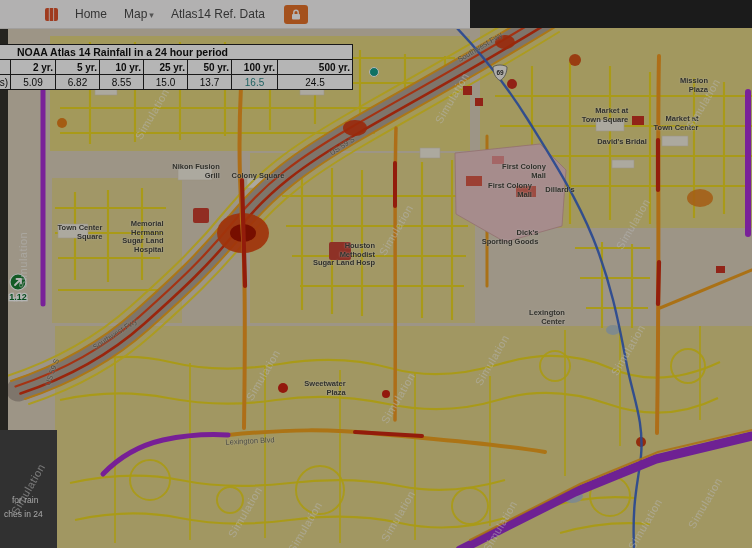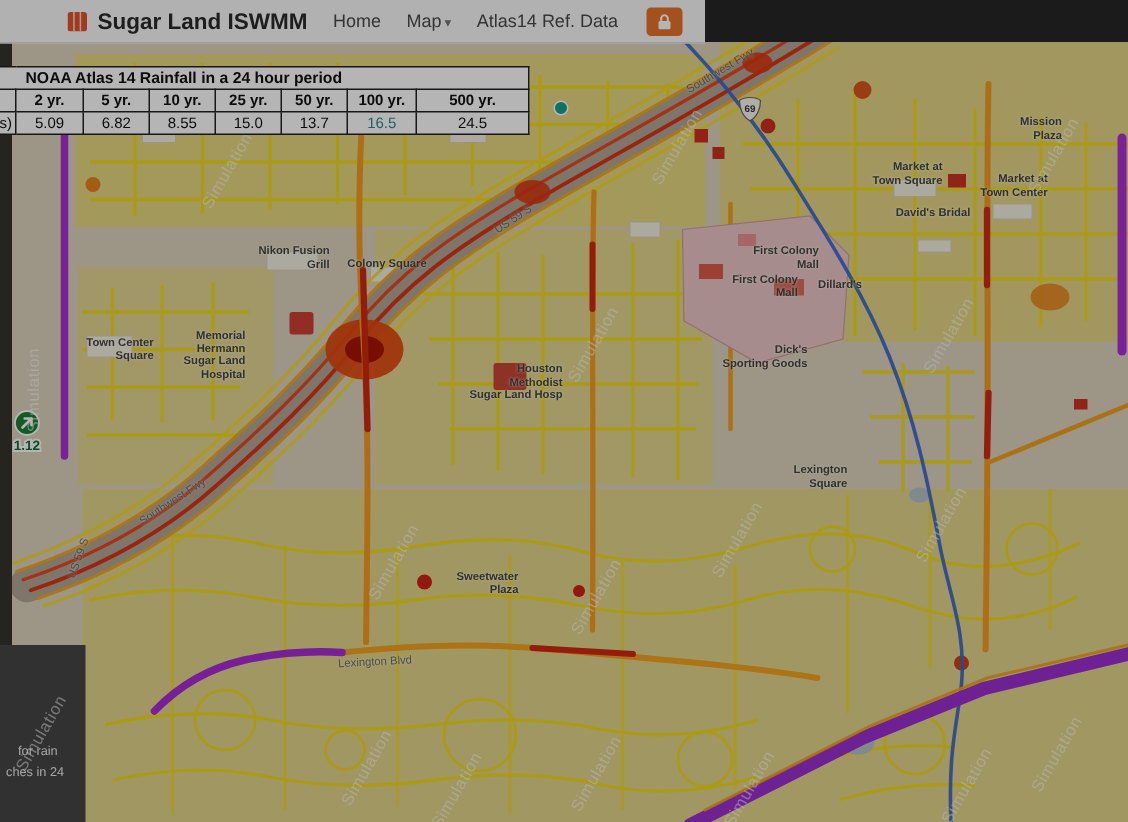--- a/index.html
+++ b/index.html
@@ -17,21 +17,21 @@
             display:flex;align-items:center;justify-content:center;cursor:pointer;}
   .header-dark{position:absolute;top:0;left:468px;width:284px;height:28px;background:#262626;z-index:29;}
 
   
   .rain-table{position:absolute;left:-62px;top:44px;border-collapse:collapse;background:#fff;
               font-size:10px;color:#111;z-index:20;table-layout:fixed;}
   .rain-table td,.rain-table th{border:1px solid #222;text-align:center;padding:1px 2px;height:12px;
               font-family:"Liberation Sans",sans-serif;}
   .rain-table .t-title td{text-align:left;padding-left:78px;font-weight:bold;font-size:10.5px;}
   .rain-table .lbl{text-align:right;padding-right:2px;}
-  .rain-table .t-head th{font-weight:bold;}
+  .rain-table .t-head th{font-weight:bold;text-align:right;}
   .rain-table .t-vals td:nth-child(7){color:#2e8b8b;}
 
   
   .map-area{position:absolute;top:28px;left:0;width:752px;height:520px;z-index:1;}
   .labels-layer{position:absolute;top:0;left:0;width:752px;height:548px;z-index:16;pointer-events:none;}
   .place-label{position:absolute;transform:translate(-50%,-50%);font-size:7.5px;line-height:1.15;
                color:#46453c;text-align:right;white-space:pre-line;text-shadow:0 0 2px rgba(255,255,255,.85);font-weight:bold;}
   .street-label{position:absolute;font-size:7.5px;color:#6e6c5e;white-space:nowrap;
                text-shadow:0 0 2px rgba(255,255,255,.7);}
   .watermark{position:absolute;font-size:11px;color:rgba(255,255,255,.55);letter-spacing:.5px;white-space:nowrap;}
@@ -193,21 +193,21 @@
       <div class="place-label" style="left: 605px; top: 116px; transform: translate(-50%, -50%);">Market at
 Town Square</div>
       <div class="place-label" style="left: 676px; top: 124px; transform: translate(-50%, -50%);">Market at
 Town Center</div>
       <div class="place-label" style="left: 622px; top: 142px; transform: translate(-50%, -50%);">David's Bridal</div>
       <div class="place-label" style="left: 694px; top: 86px; transform: translate(-50%, -50%);">Mission
 Plaza</div>
       <div class="place-label" style="left: 281px; top: 389px; transform: translate(-50%, -50%); margin-left: 44px;">Sweetwater
 Plaza</div>
       <div class="place-label" style="left: 547px; top: 318px; transform: translate(-50%, -50%);">Lexington
-Square</div>
+Center</div>
       <div class="street-label" style="left: 342px; top: 146px; transform: translate(-50%, -50%) rotate(-33deg);">US 59 S</div>
       <div class="street-label" style="left: 480px; top: 47px; transform: translate(-50%, -50%) rotate(-31deg);">Southwest Fwy</div>
       <div class="street-label" style="left: 115px; top: 334px; transform: translate(-50%, -50%) rotate(-33deg);">Southwest Fwy</div>
       <div class="street-label" style="left: 52px; top: 372px; transform: translate(-50%, -50%) rotate(-70deg);">US 59 S</div>
       <div class="street-label" style="left: 250px; top: 441px; transform: translate(-50%, -50%) rotate(-3deg);">Lexington Blvd</div>
       <div class="watermark" style="left: 152px; top: 114px; transform: translate(-50%, -50%) rotate(-60deg);">Simulation</div>
       <div class="watermark" style="left: 452px; top: 98px; transform: translate(-50%, -50%) rotate(-60deg);">Simulation</div>
       <div class="watermark" style="left: 396px; top: 230px; transform: translate(-50%, -50%) rotate(-60deg);">Simulation</div>
       <div class="watermark" style="left: 263px; top: 375px; transform: translate(-50%, -50%) rotate(-60deg);">Simulation</div>
       <div class="watermark" style="left: 398px; top: 398px; transform: translate(-50%, -50%) rotate(-60deg);">Simulation</div>
@@ -269,21 +269,20 @@
     </table>
 
   <div class="header-dark"></div>
   <header>
     <span class="logo">
       <svg width="13" height="13">
           <rect width="13" height="13" rx="2" fill="#e0542c"></rect>
           <path d="M4.3,0 V13 M8.6,0 V13" stroke="#fff" stroke-width="1" opacity="0.8"></path>
         </svg>
     </span>
-    <span class="app-title">Sugar Land ISWMM</span>
     <span class="nav-item">Home</span>
     <span class="nav-item"><span>Map</span><span class="caret">▾</span></span>
     <span class="nav-item">Atlas14 Ref. Data</span>
     <span class="lock-btn">
       <svg width="10" height="11">
           <rect x="1" y="5" width="8" height="5.5" rx="1" fill="#fff"></rect>
           <path d="M2.8,5 V3.4 a2.2,2.2 0 0 1 4.4,0 V5" stroke="#fff" stroke-width="1.4" fill="none"></path>
         </svg>
     </span>
   </header>

